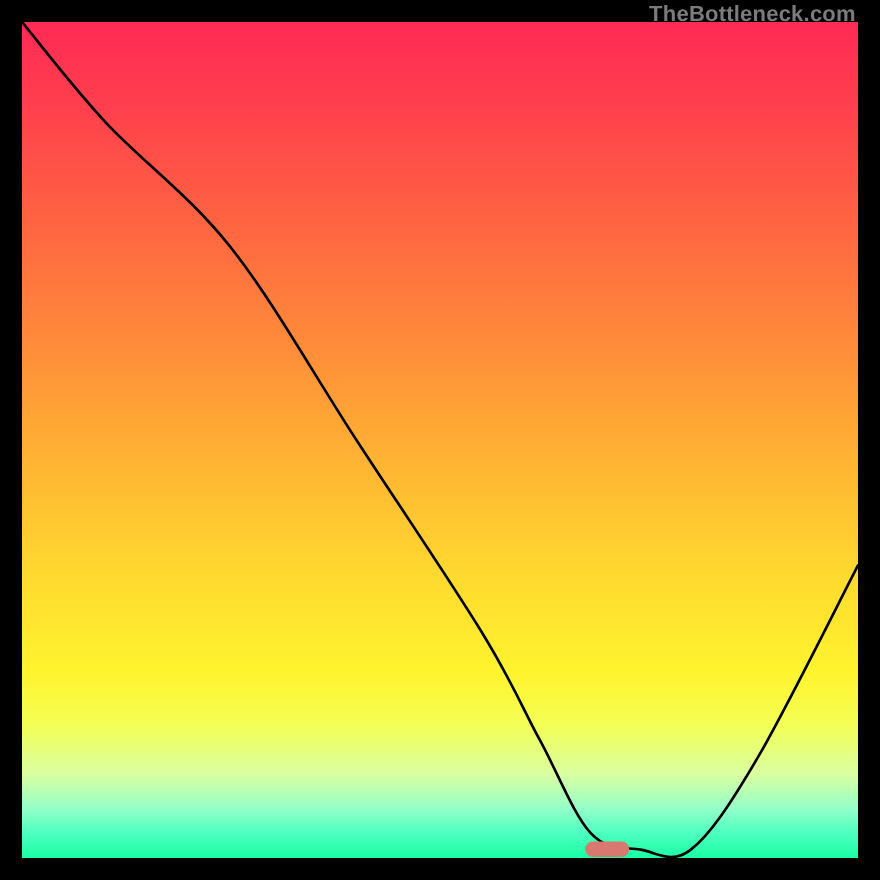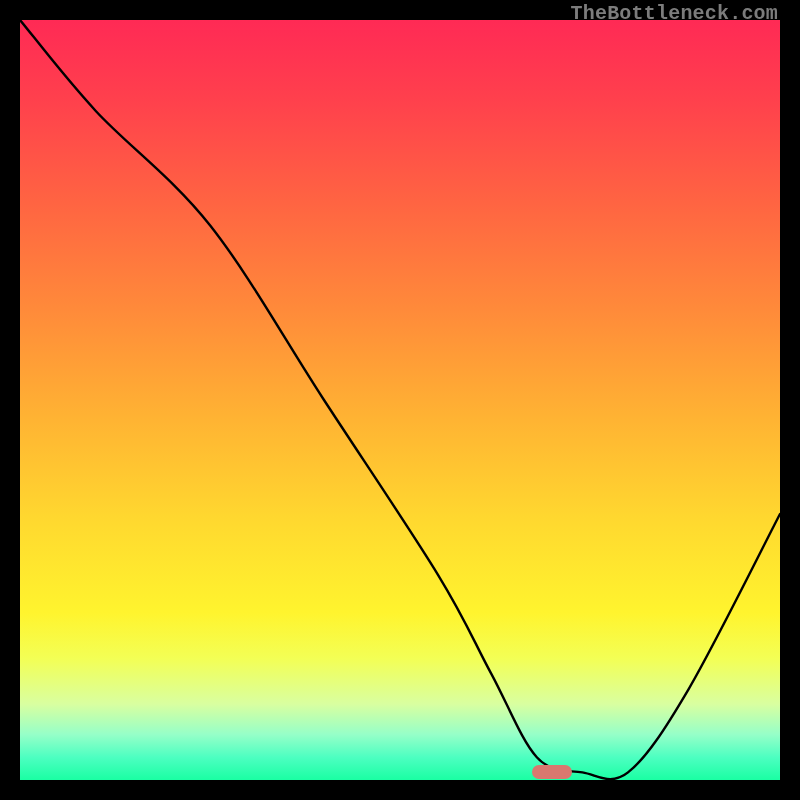--- a/index.html
+++ b/index.html
@@ -45,21 +45,21 @@
     width: 40px;
     height: 14px;
     border-radius: 7px;
     background: #d9786f;
     transform: translate(-50%, -50%);
   }
   .watermark {
     position: absolute;
     top: 2px;
     right: 22px;
-    font-family: Liberation Mono, monospace;
+    font-family: Liberation Sans, sans-serif;
     font-size: 20px;
     font-weight: 600;
     color: #7c7c7c;
     letter-spacing: 0.2px;
   }
 </style>
 </head>
 <body>
 
 <div class="stage">

